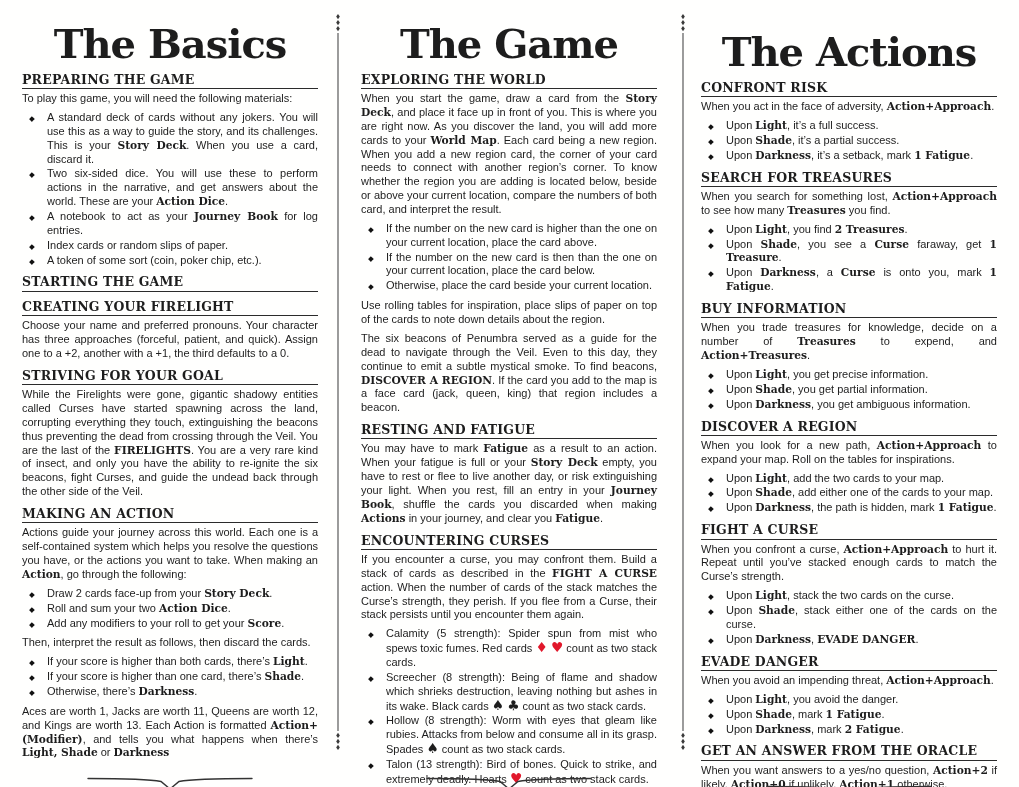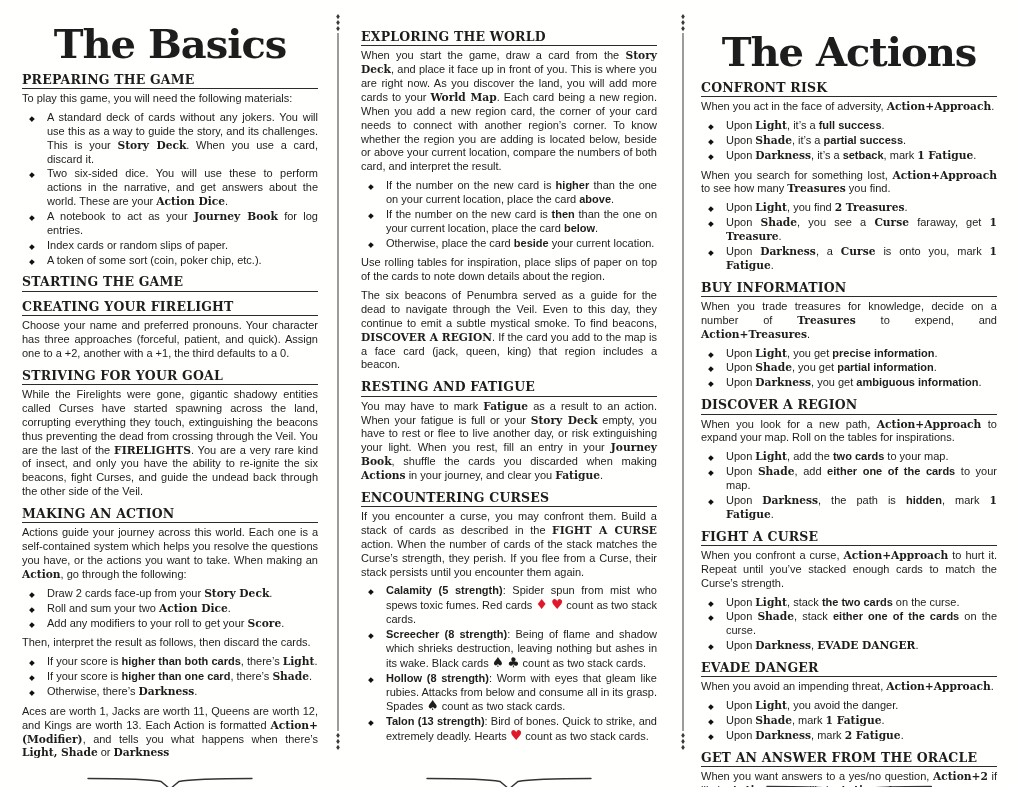--- a/index.html
+++ b/index.html
@@ -26,21 +26,21 @@
     padding-bottom:1px;margin:8px 0 3px 0;line-height:1.15;
   }
   .para{margin:2px 0 5px 0;text-align:justify;}
   .bullets{list-style:none;margin:3px 0 6px 0;padding:0;}
   .bullet-item{position:relative;padding-left:25px;margin:0 0 1px 0;text-align:justify;}
   .marker{
     position:absolute;left:7px;top:1px;font-size:7.5px;line-height:13px;
     font-family:"DejaVu Sans",sans-serif;color:#111;
   }
   .rs-term{font-family:"DejaVu Serif","Liberation Serif",serif;font-weight:bold;font-size:0.97em;}
-  .rs-b{font-weight:bold;}
+  .rs-b{font-weight:normal;}
   .rs-suit{font-size:1.25em;line-height:1;font-family:"DejaVu Sans",sans-serif;}
   .rs-suitred{font-size:1.25em;line-height:1;color:#e1182b;font-family:"DejaVu Sans",sans-serif;}
   .divider{position:absolute;top:14px;}
   .divider-1{left:333px;}
   .divider-2{left:678px;}
   .brace{position:absolute;bottom:5px;left:50%;transform:translateX(-50%);}
 </style>
 </head>
 <body>
 
@@ -74,20 +74,21 @@
           <li class="bullet-item"><span class="marker">◆</span><span>If your score is </span><span class="rs-b">higher than both cards</span><span>, there’s </span><span class="rs-term">Light</span><span>.</span></li>
           <li class="bullet-item"><span class="marker">◆</span><span>If your score is </span><span class="rs-b">higher than one card</span><span>, there’s </span><span class="rs-term">Shade</span><span>.</span></li>
           <li class="bullet-item"><span class="marker">◆</span><span>Otherwise, there’s </span><span class="rs-term">Darkness</span><span>.</span></li>
         </ul>
         <p class="para"><span>Aces are worth 1, Jacks are worth 11, Queens are worth 12, and Kings are worth 13. Each Action is formatted </span><span class="rs-term">Action+(Modifier)</span><span>, and tells you what happens when there’s </span><span class="rs-term">Light, Shade</span><span> or </span><span class="rs-term">Darkness</span></p>
         <svg class="brace" width="170" height="17" viewBox="0 0 170 17">
           <path d="M3 3.5 C 42 3.5 66 4.5 76 6.5 L 85 14 L 94 6.5 C 104 4.5 128 3.5 167 3.5" fill="none" stroke="#333" stroke-width="1.4" stroke-linecap="round"></path>
         </svg>
       </section>
       <section class="col col-game">
+        <h1 class="col-title">The Game</h1>
         <h2 class="heading">EXPLORING THE WORLD</h2>
         <p class="para"><span>When you start the game, draw a card from the </span><span class="rs-term">Story Deck</span><span>, and place it face up in front of you. This is where you are right now. As you discover the land, you will add more cards to your </span><span class="rs-term">World Map</span><span>. Each card being a new region. When you add a new region card, the corner of your card needs to connect with another region’s corner. To know whether the region you are adding is located below, beside or above your current location, compare the numbers of both card, and interpret the result.</span></p>
         <ul class="bullets">
           <li class="bullet-item"><span class="marker">◆</span><span>If the number on the new card is </span><span class="rs-b">higher</span><span> than the one on your current location, place the card </span><span class="rs-b">above</span><span>.</span></li>
           <li class="bullet-item"><span class="marker">◆</span><span>If the number on the new card is </span><span class="rs-b">then</span><span> than the one on your current location, place the card </span><span class="rs-b">below</span><span>.</span></li>
           <li class="bullet-item"><span class="marker">◆</span><span>Otherwise, place the card </span><span class="rs-b">beside</span><span> your current location.</span></li>
         </ul>
         <p class="para"><span>Use rolling tables for inspiration, place slips of paper on top of the cards to note down details about the region.</span></p>
         <p class="para"><span>The six beacons of Penumbra served as a guide for the dead to navigate through the Veil. Even to this day, they continue to emit a subtle mystical smoke. To find beacons, </span><span class="rs-term">DISCOVER A REGION</span><span>. If the card you add to the map is a face card (jack, queen, king) that region includes a beacon.</span></p>
         <h2 class="heading">RESTING AND FATIGUE</h2>
@@ -106,20 +107,21 @@
       </section>
       <section class="col col-actions">
         <h1 class="col-title">The Actions</h1>
         <h2 class="heading">CONFRONT RISK</h2>
         <p class="para"><span>When you act in the face of adversity, </span><span class="rs-term">Action+Approach</span><span>.</span></p>
         <ul class="bullets">
           <li class="bullet-item"><span class="marker">◆</span><span>Upon </span><span class="rs-term">Light</span><span>, it’s a </span><span class="rs-b">full success</span><span>.</span></li>
           <li class="bullet-item"><span class="marker">◆</span><span>Upon </span><span class="rs-term">Shade</span><span>, it’s a </span><span class="rs-b">partial success</span><span>.</span></li>
           <li class="bullet-item"><span class="marker">◆</span><span>Upon </span><span class="rs-term">Darkness</span><span>, it’s a </span><span class="rs-b">setback</span><span>, mark </span><span class="rs-term">1 Fatigue</span><span>.</span></li>
         </ul>
+        <h2 class="heading">SEARCH FOR TREASURES</h2>
         <p class="para"><span>When you search for something lost, </span><span class="rs-term">Action+Approach</span><span> to see how many </span><span class="rs-term">Treasures</span><span> you find.</span></p>
         <ul class="bullets">
           <li class="bullet-item"><span class="marker">◆</span><span>Upon </span><span class="rs-term">Light</span><span>, you find </span><span class="rs-term">2 Treasures</span><span>.</span></li>
           <li class="bullet-item"><span class="marker">◆</span><span>Upon </span><span class="rs-term">Shade</span><span>, you see a </span><span class="rs-term">Curse</span><span> faraway, get </span><span class="rs-term">1 Treasure</span><span>.</span></li>
           <li class="bullet-item"><span class="marker">◆</span><span>Upon </span><span class="rs-term">Darkness</span><span>, a </span><span class="rs-term">Curse</span><span> is onto you, mark </span><span class="rs-term">1 Fatigue</span><span>.</span></li>
         </ul>
         <h2 class="heading">BUY INFORMATION</h2>
         <p class="para"><span>When you trade treasures for knowledge, decide on a number of </span><span class="rs-term">Treasures</span><span> to expend, and </span><span class="rs-term">Action+Treasures</span><span>.</span></p>
         <ul class="bullets">
           <li class="bullet-item"><span class="marker">◆</span><span>Upon </span><span class="rs-term">Light</span><span>, you get </span><span class="rs-b">precise information</span><span>.</span></li>

